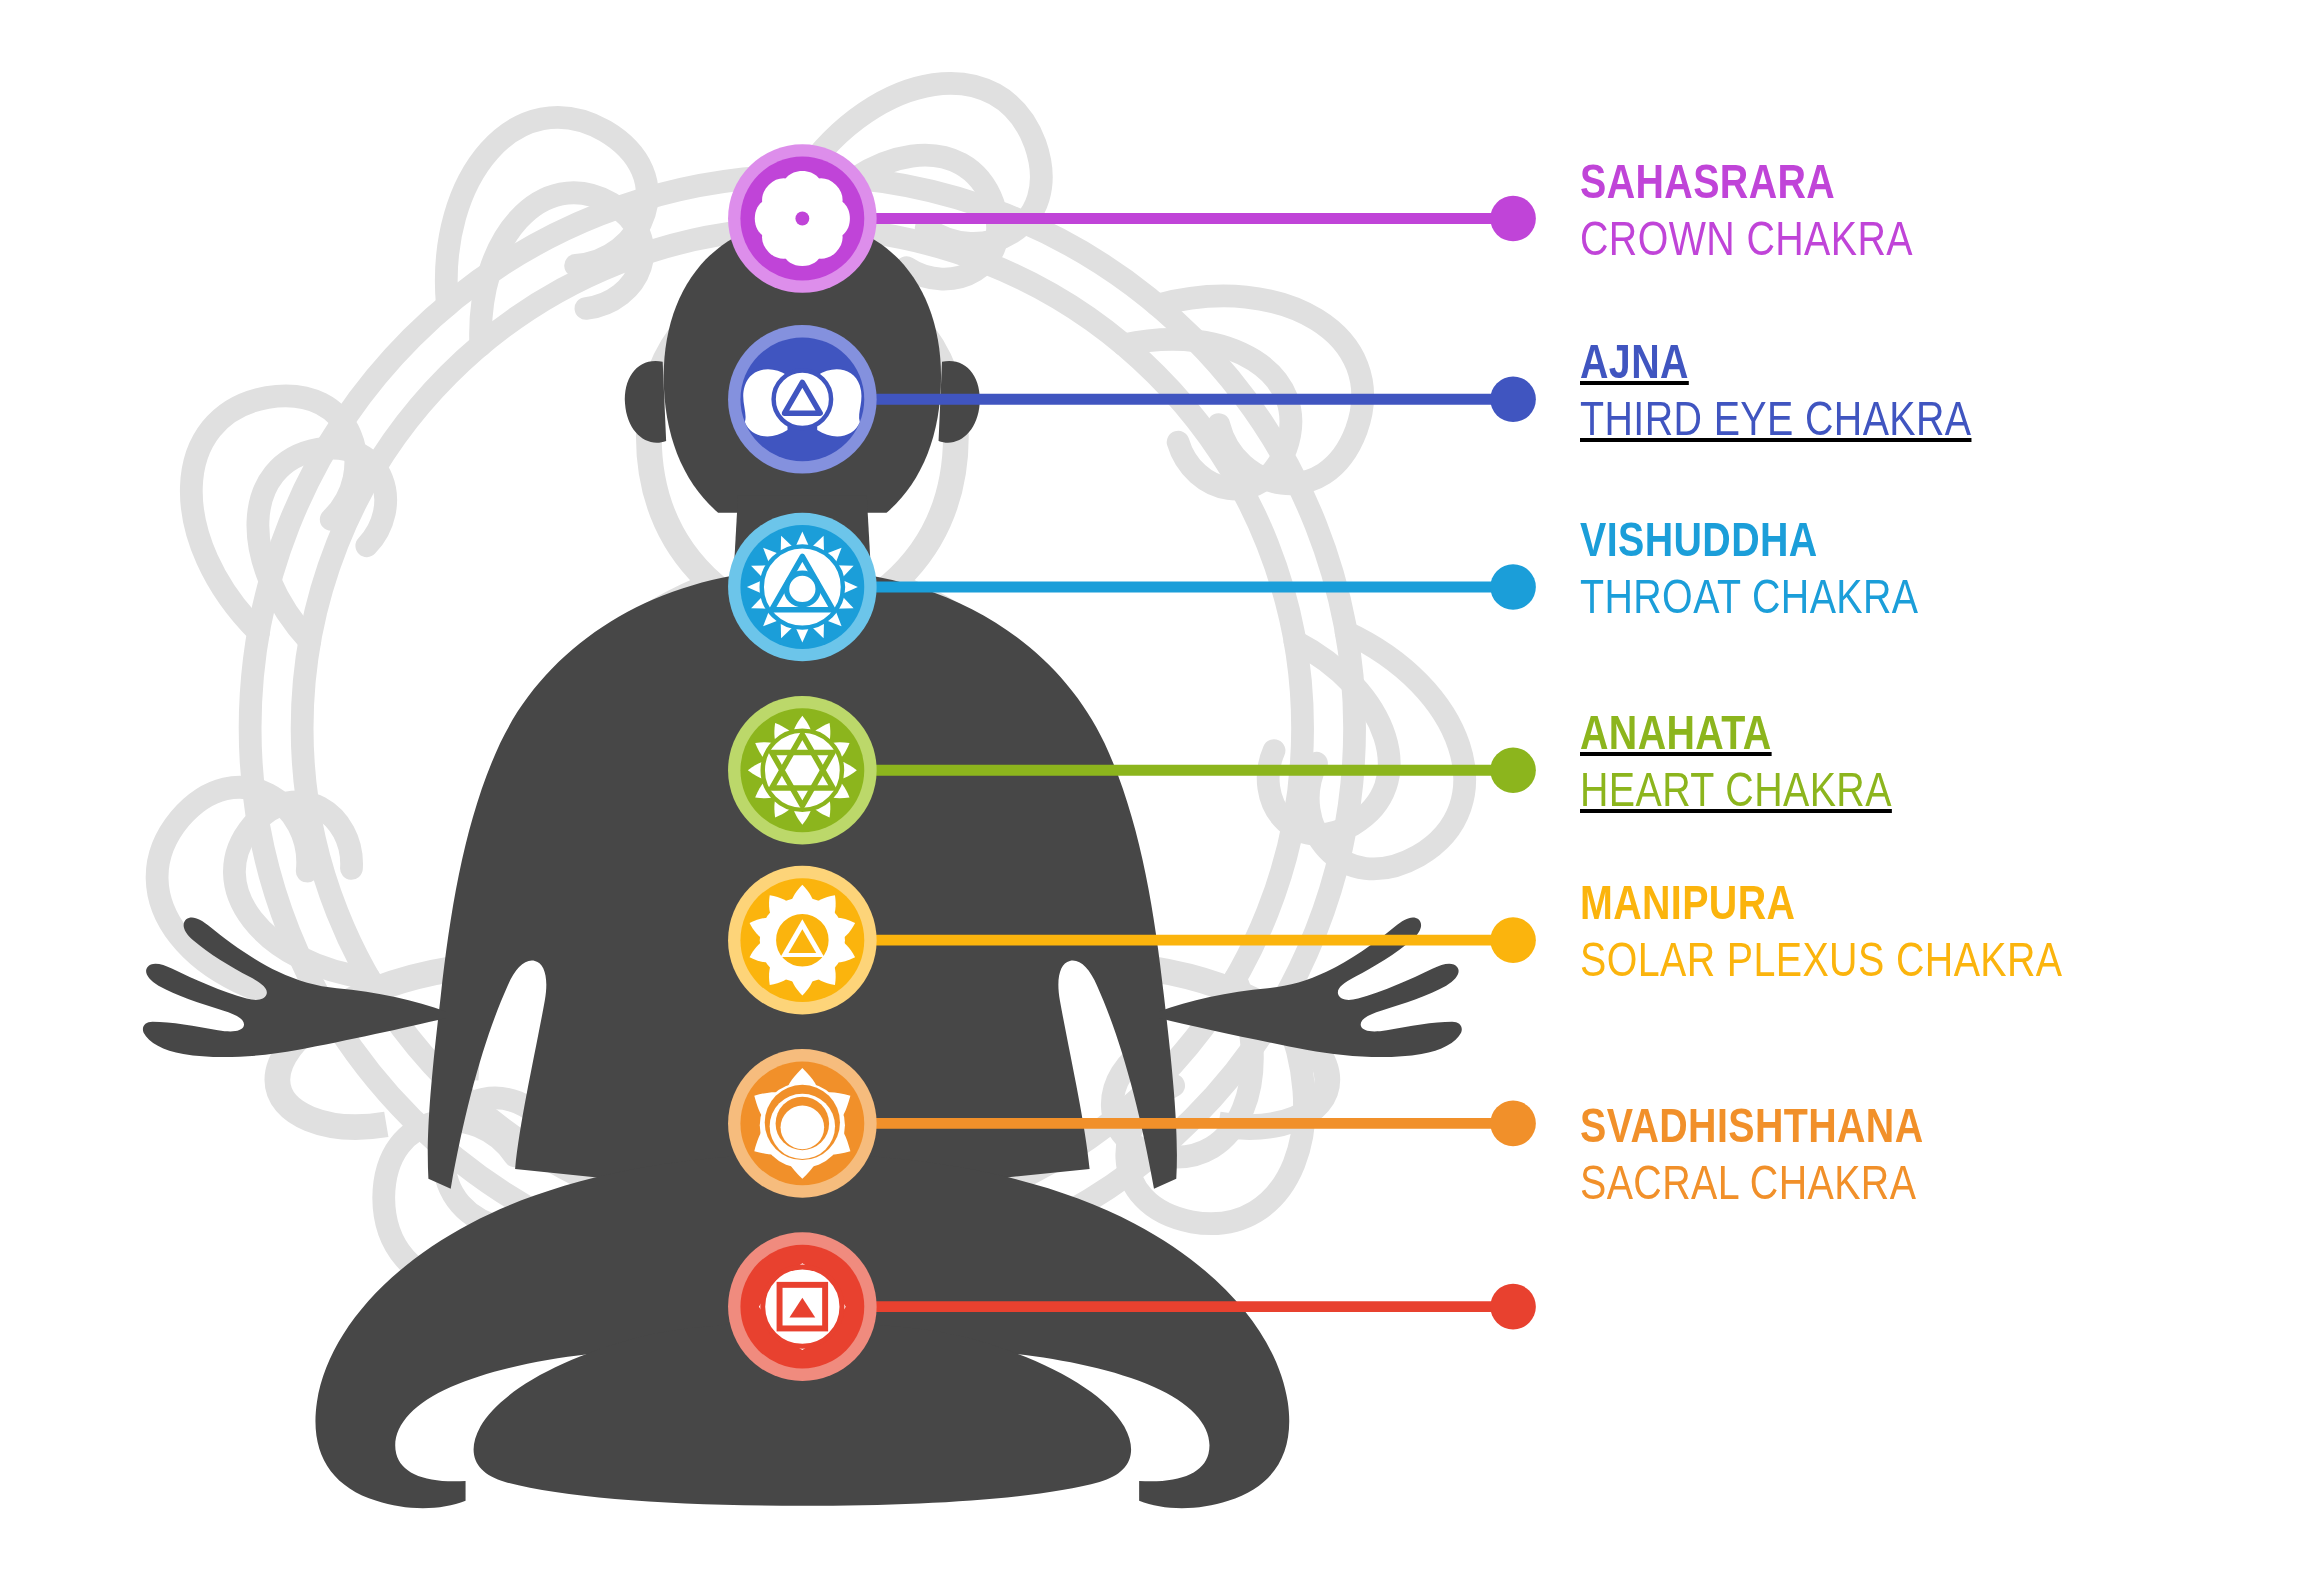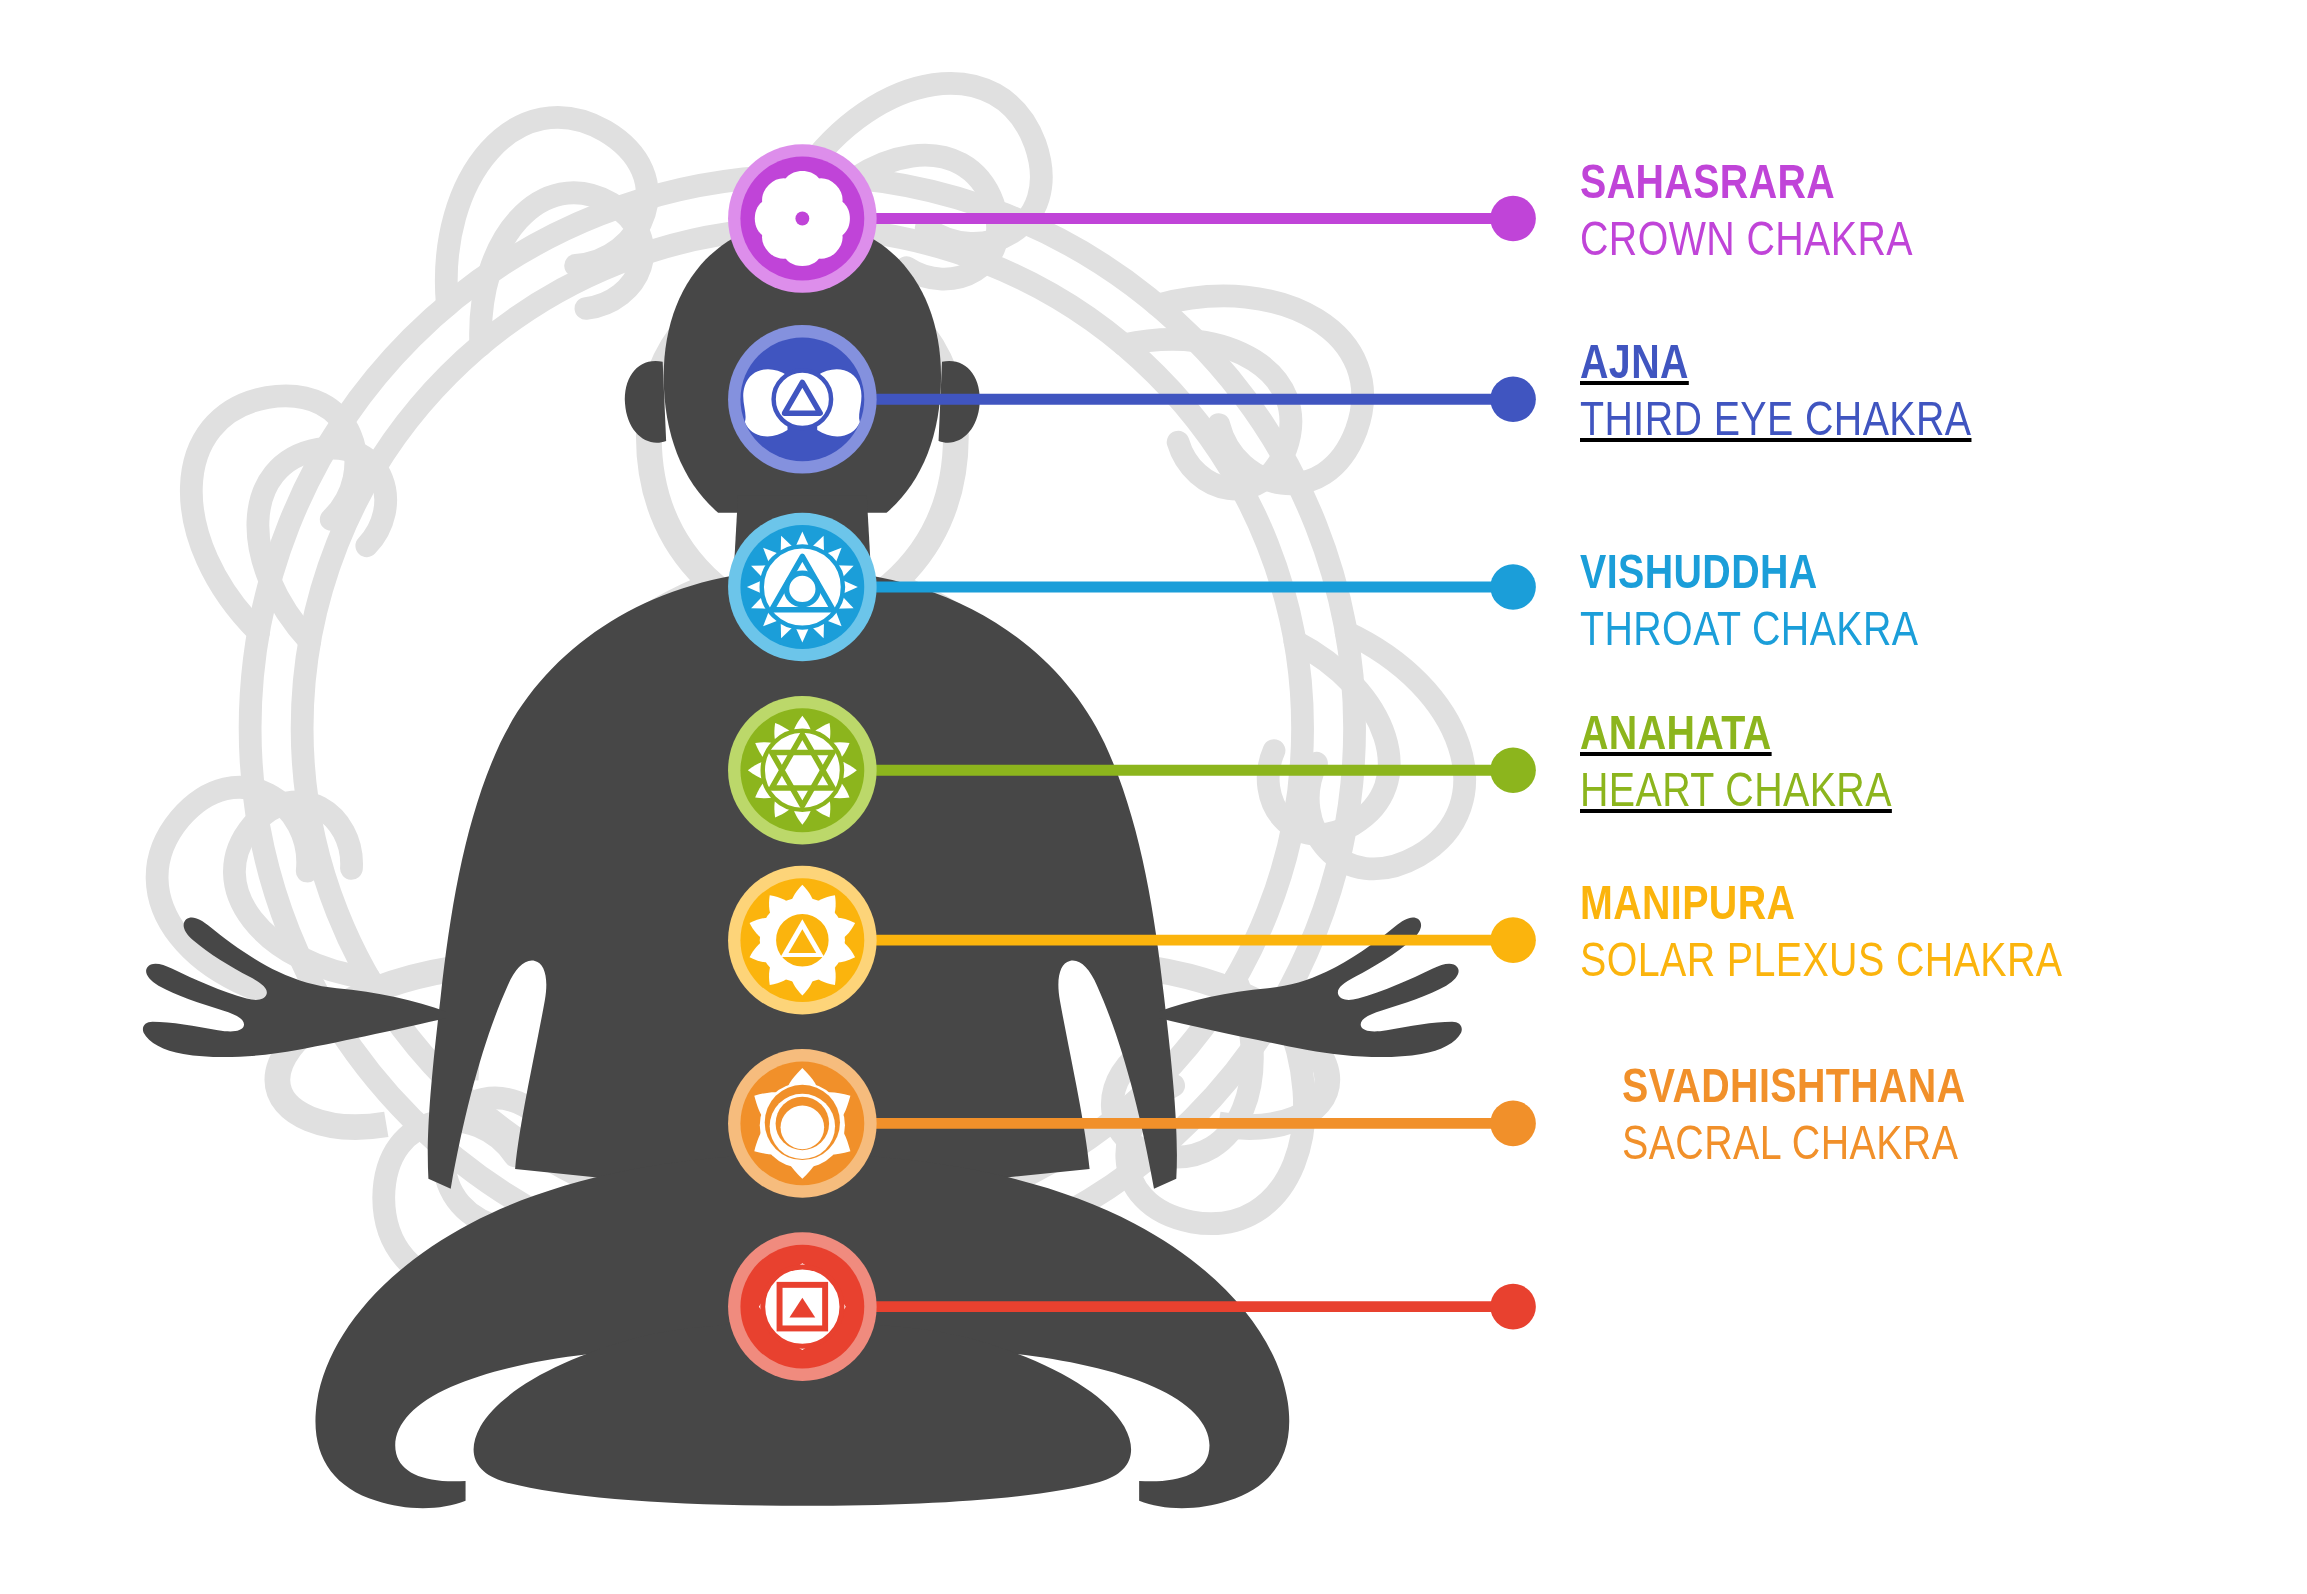--- a/index.html
+++ b/index.html
@@ -554,35 +554,35 @@
   <div class="label-block" style="top:158px;">
     <span class="label-title" style="color:#c044d8;">SAHASRARA</span>
     <span class="label-sub" style="color:#c044d8;">CROWN CHAKRA</span>
   </div>
 
   <div class="label-block" style="top:338px;text-decoration:underline;">
     <span class="label-title" style="color:#4055c0;">AJNA</span>
     <span class="label-sub" style="color:#4055c0;">THIRD EYE CHAKRA</span>
   </div>
 
-  <div class="label-block" style="top:548px;">
+  <div class="label-block" style="top:516px;">
     <span class="label-title" style="color:#1b9ed9;">VISHUDDHA</span>
     <span class="label-sub" style="color:#1b9ed9;">THROAT CHAKRA</span>
   </div>
 
   <div class="label-block" style="top:709px;text-decoration:underline;">
     <span class="label-title" style="color:#8cb51d;">ANAHATA</span>
     <span class="label-sub" style="color:#8cb51d;">HEART CHAKRA</span>
   </div>
 
   <div class="label-block" style="top:879px;">
     <span class="label-title" style="color:#fbb40d;">MANIPURA</span>
     <span class="label-sub" style="color:#fbb40d;">SOLAR PLEXUS CHAKRA</span>
   </div>
 
-  <div class="label-block" style="top:1062px;margin-left:42px;">
+  <div class="label-block" style="top:1102px;">
     <span class="label-title" style="color:#f1902a;">SVADHISHTHANA</span>
     <span class="label-sub" style="color:#f1902a;">SACRAL CHAKRA</span>
   </div>
 
 
 </div>
 
 
 </body></html>

